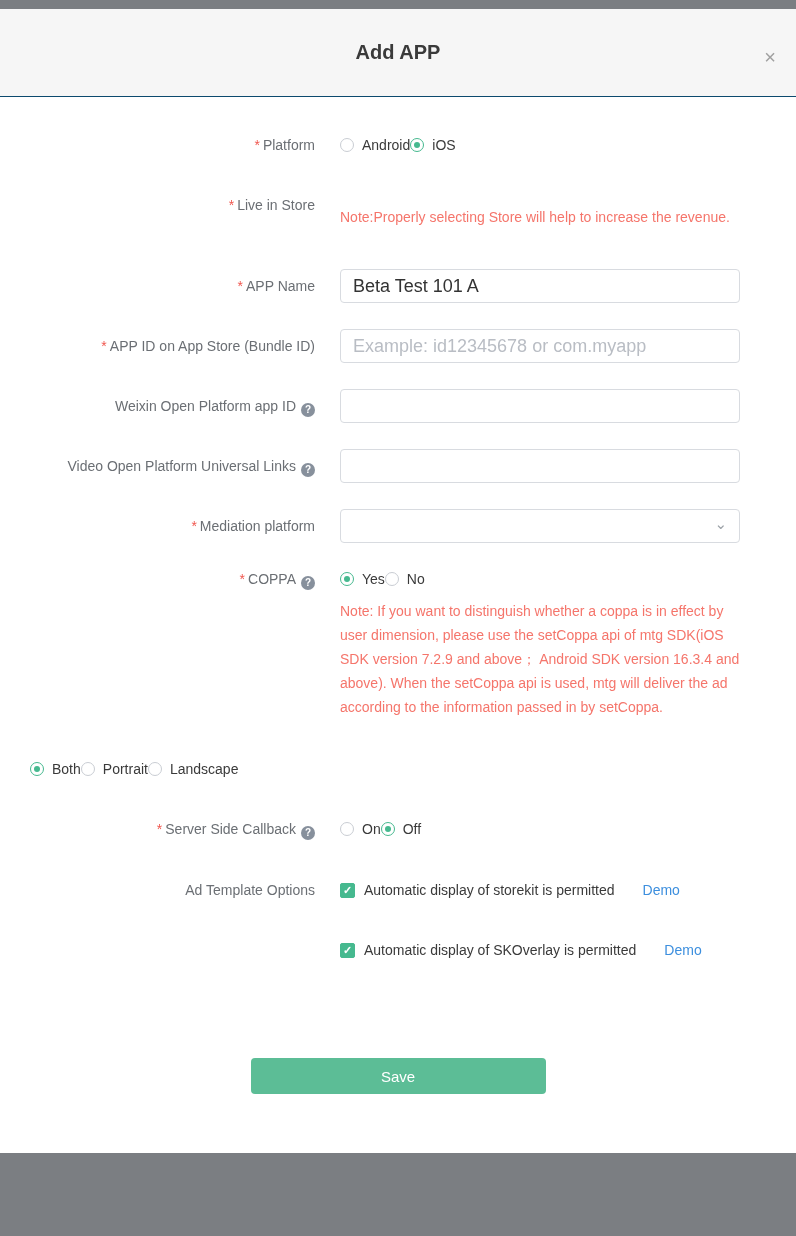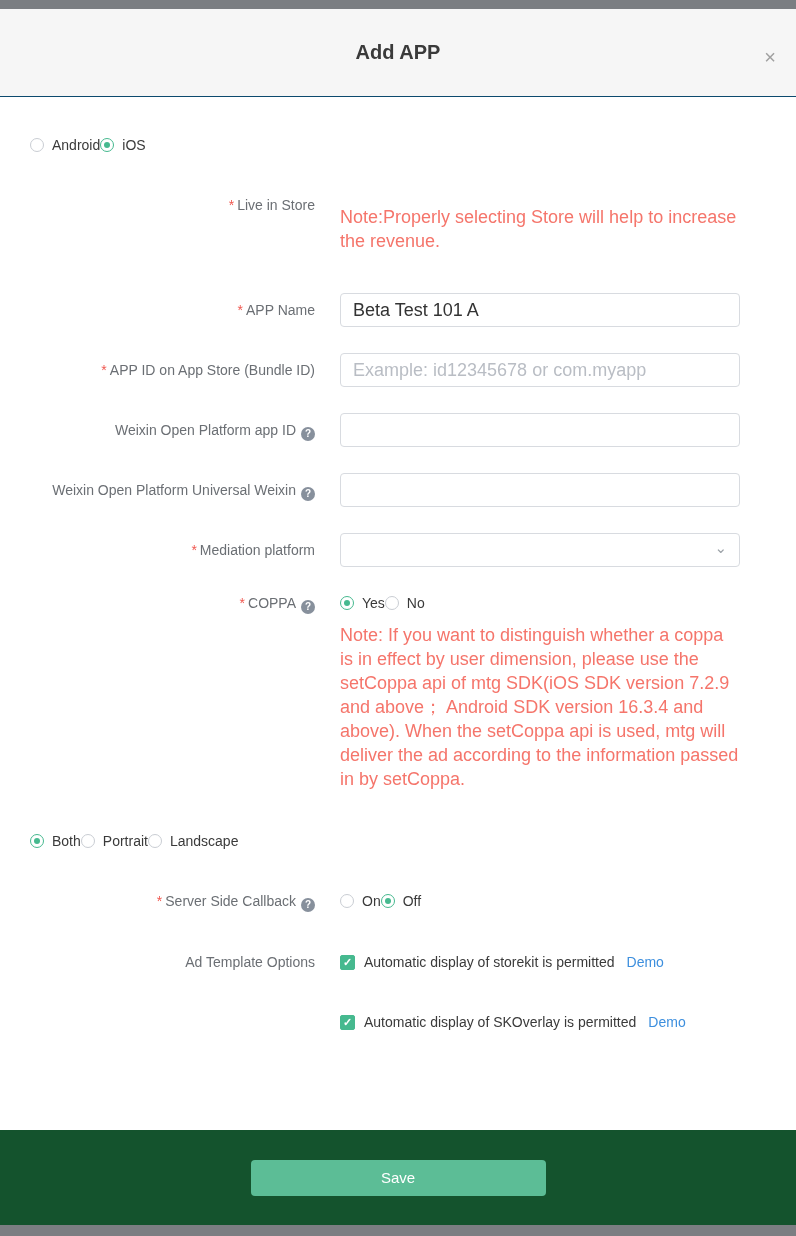--- a/index.html
+++ b/index.html
@@ -83,31 +83,31 @@
   }
   .cbox {
     width:15px; height:15px; border:1px solid #c9cdd3; border-radius:2px;
     margin-right:9px; background:#fff; flex:0 0 15px;
     font-size:11px; line-height:13px; text-align:center; color:transparent;
     font-weight:bold;
   }
   .cbox.checked { background:#46b98f; border-color:#46b98f; color:#ffffff; }
 
   .note {
-    color:#f5756b; font-size:18px; line-height:24px;
+    color:#f5756b; font-size:14px; line-height:24px;
     margin-top:10px; max-width:400px;
   }
 
-  .demo-link { color:#3d8fde; font-size:14px; margin-left:12px; cursor:pointer; }
+  .demo-link { color:#3d8fde; font-size:14px; margin-left:28px; cursor:pointer; }
   .ad-item { display:flex; align-items:center; }
   .ad-item + .ad-item { margin-top:40px; }
 
   .modal-footer {
-    background:#14532d; height:95px;
-    display:flex; align-items:center; justify-content:center;
+    background:#ffffff; height:95px;
+    display:flex; align-items:flex-start; justify-content:center;
   }
   .save-btn {
     width:295px; height:36px;
     background:#5cbd96; color:#fff;
     border:none; border-radius:4px;
     font-size:15px; font-family:"Liberation Sans", sans-serif;
     cursor:pointer;
   }
 </style>
 </head>
@@ -117,20 +117,23 @@
   <div class="strip-top"></div>
 
   <div class="modal-header">
     <div class="modal-title">Add APP</div>
     <span class="close-btn">×</span>
   </div>
 
   <div class="modal-body">
 
     <div class="form-row">
+      <div class="label-col">
+        <span class="req">*</span><span>Platform</span>
+      </div>
       <div class="control-col">
         <div class="opt-group">
           <label class="radio">
             <span class="radio-dot"></span>
             <span>Android</span>
           </label>
           <label class="radio">
             <span class="radio-dot checked"></span>
             <span>iOS</span>
           </label>
@@ -169,21 +172,21 @@
       <div class="label-col">
         <span>Weixin Open Platform app ID</span><span class="qicon">?</span>
       </div>
       <div class="control-col">
         <input class="text-input" type="text" style="">
       </div>
     </div>
 
     <div class="form-row input-row">
       <div class="label-col">
-        <span>Weixin Open Platform Universal Weixin</span><span class="qicon">?</span>
+        <span>Video Open Platform Universal Links</span><span class="qicon">?</span>
       </div>
       <div class="control-col">
         <input class="text-input" type="text" style="">
       </div>
     </div>
 
     <div class="form-row input-row">
       <div class="label-col">
         <span class="req">*</span><span>Mediation platform</span>
       </div>

